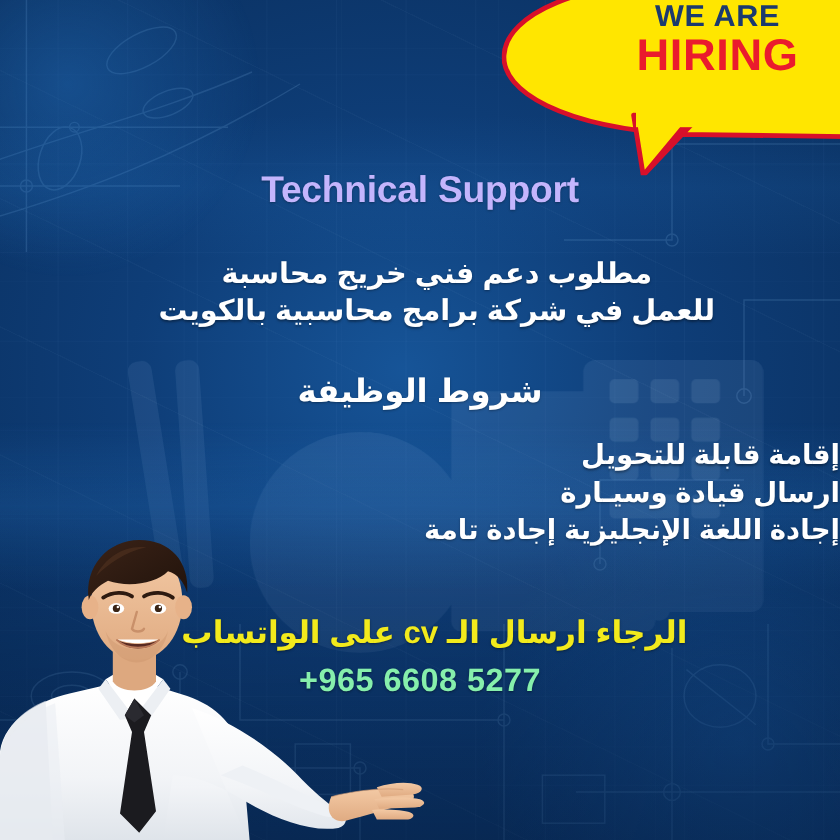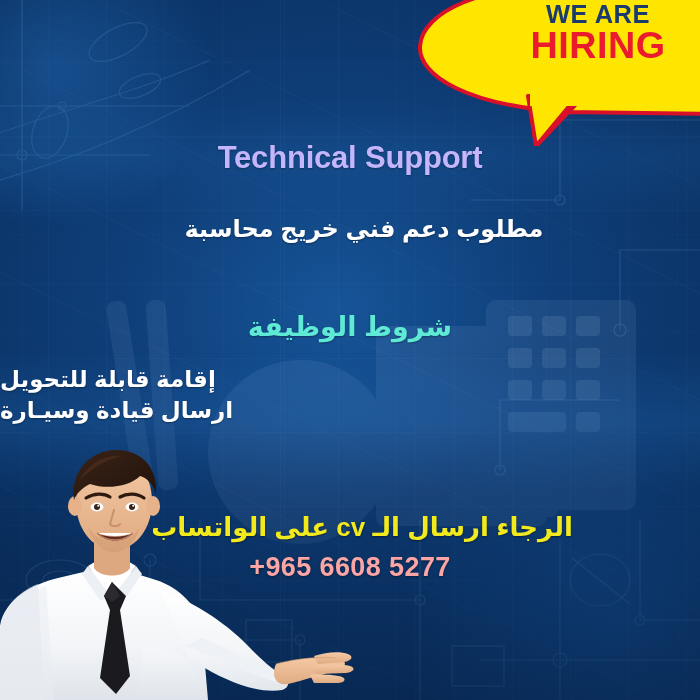--- a/index.html
+++ b/index.html
@@ -93,43 +93,43 @@
   .job-desc{
     position:absolute;top:213px;left:0;width:700px;
     text-align:center;color:#ffffff;font-weight:bold;
     font-size:24px;line-height:1.30;direction:rtl;
     text-shadow:0 1px 2px rgba(0,0,0,.35);
   }
   .job-desc .ln{display:block;padding-left:28px;}
 
   .req-heading{
     position:absolute;top:311px;left:0;width:700px;
-    text-align:center;color:#5eead4;font-weight:bold;
+    text-align:center;color:#ffffff;font-weight:bold;
     font-size:27px;direction:rtl;
     text-shadow:0 1px 2px rgba(0,0,0,.32);
   }
 
   .req-list{
     position:absolute;top:364px;left:0;width:700px;
-    text-align:left;color:#ffffff;font-weight:bold;
+    text-align:right;color:#ffffff;font-weight:bold;
     font-size:23px;line-height:1.35;direction:rtl;
     text-shadow:0 1px 2px rgba(0,0,0,.35);
   }
   .req-list .ln{display:block;}
 
   .contact-line{
     position:absolute;top:512px;left:0;width:700px;
     text-align:center;color:#f2ea1c;font-weight:bold;
     font-size:26px;direction:rtl;
     text-shadow:0 1px 2px rgba(0,0,0,.40);
     padding-left:12px;
   }
   .phone{
     position:absolute;top:552px;left:0;width:700px;
-    text-align:center;color:#fca5a5;font-weight:bold;
+    text-align:center;color:#86efac;font-weight:bold;
     font-size:27px;letter-spacing:.4px;direction:ltr;
     text-shadow:0 1px 2px rgba(0,0,0,.40);
   }
 
   
   .person{position:absolute;left:-16px;bottom:0;width:380px;height:250px;}
 </style>
 </head>
 <body>
 
@@ -228,27 +228,29 @@
   </div>
 
   <div class="content">
 
     <div class="job-title">
       <span class="ln">Technical Support</span>
     </div>
 
     <div class="job-desc">
       <span class="ln">مطلوب دعم فني خريج محاسبة</span>
+      <span class="ln">للعمل في شركة برامج محاسبية بالكويت</span>
     </div>
 
     <div class="req-heading">شروط الوظيفة</div>
 
     <div class="req-list">
       <span class="ln">إقامة قابلة للتحويل</span>
       <span class="ln">ارسال قيادة وسيـارة</span>
+      <span class="ln">إجادة اللغة الإنجليزية إجادة تامة</span>
     </div>
 
     <div class="contact-line">الرجاء ارسال الـ cv على الواتساب</div>
     <div class="phone">+965 6608 5277</div>
   </div>
 
   <svg class="person" viewBox="0 0 380 250" xmlns="http://www.w3.org/2000/svg" aria-hidden="true">
     <defs>
       <linearGradient id="shirtG" x1="0" y1="0" x2="0" y2="1">
         <stop offset="0%" stop-color="#ffffff"></stop>

